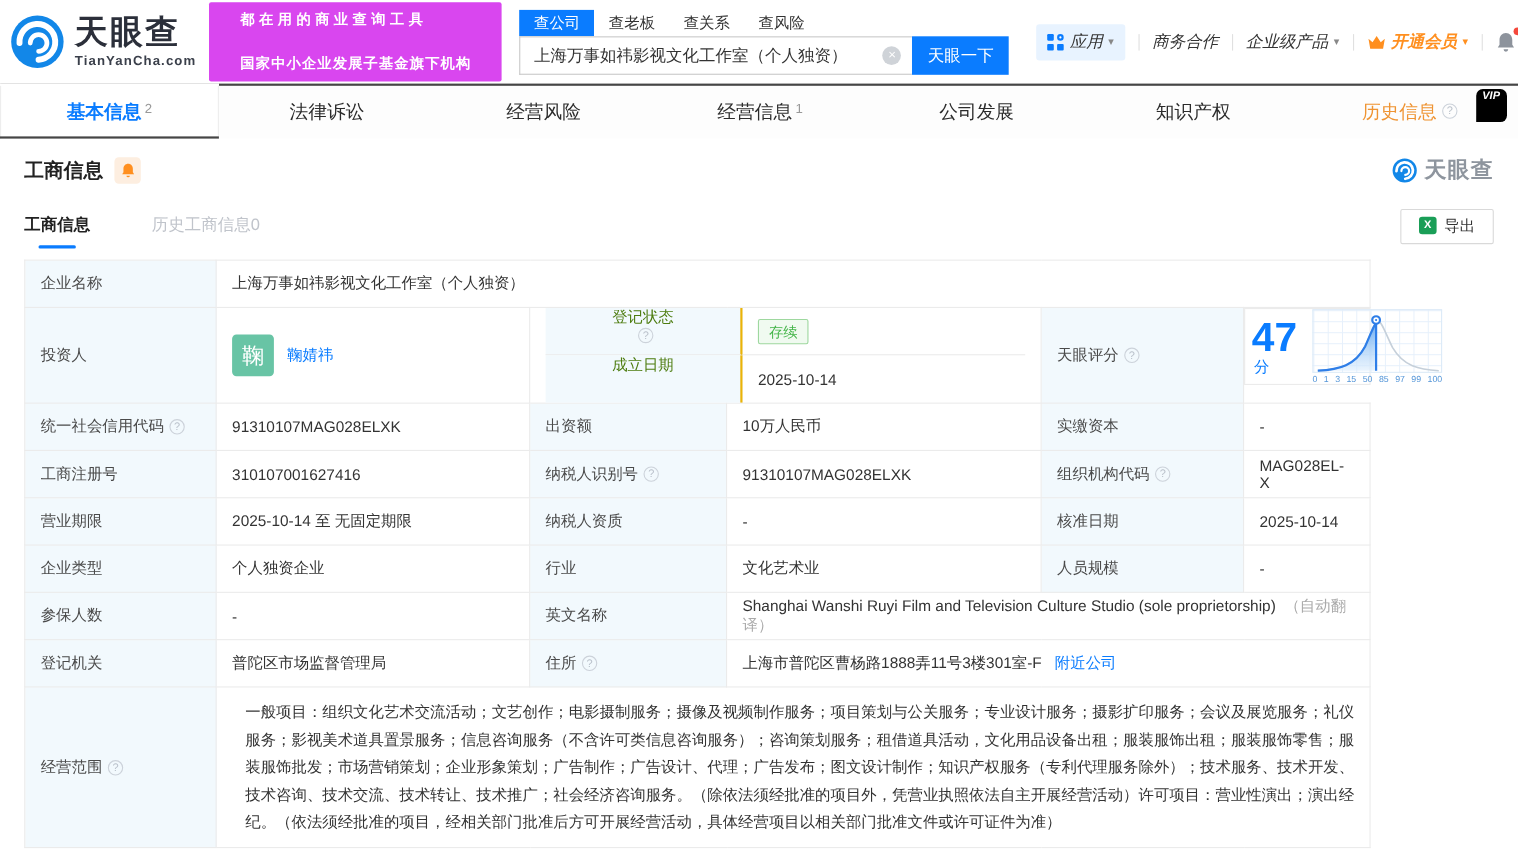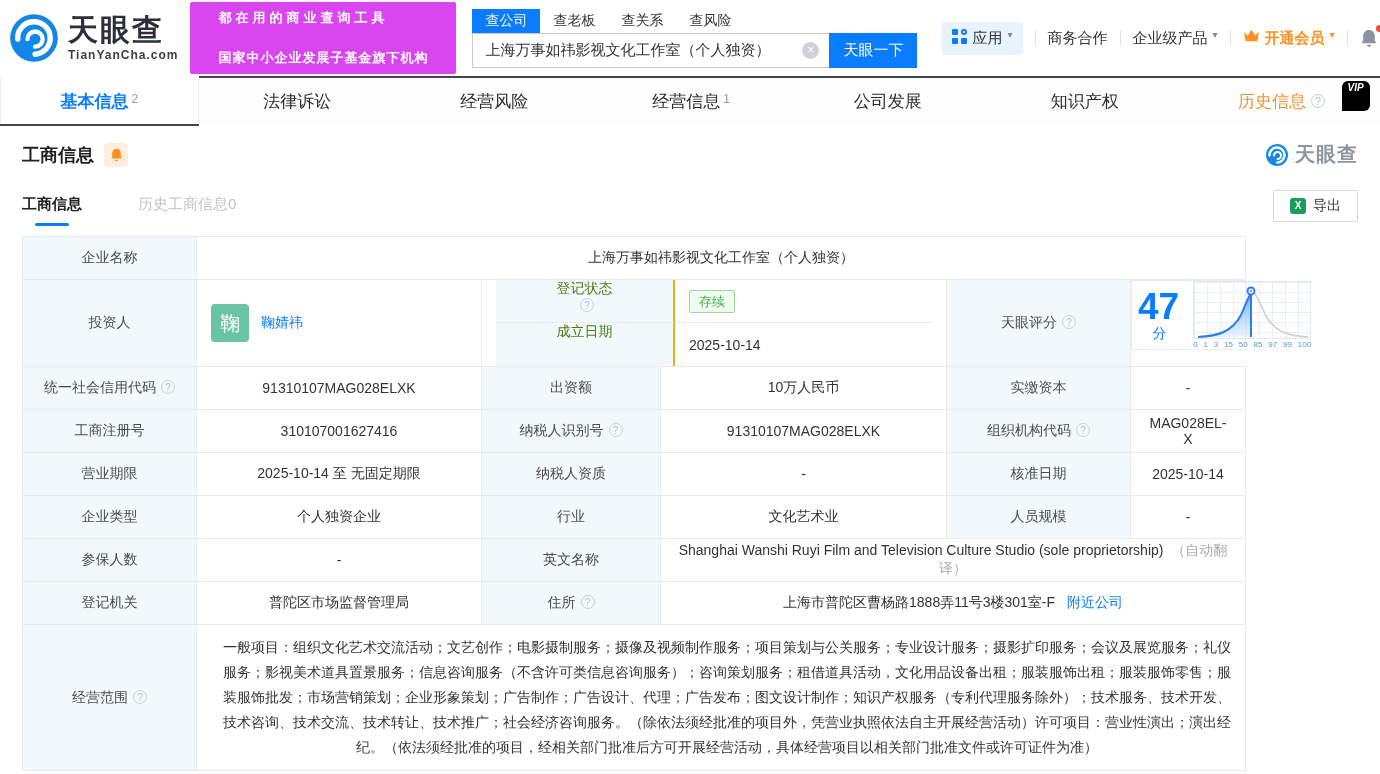--- a/index.html
+++ b/index.html
@@ -22,21 +22,21 @@
   .search-tab.active { background:#0a7cff; color:#fff; }
   .search-row { display:flex; margin-top:0px; }
   .search-input-box { position:relative; width:357px; }
   .search-input-box input { width:100%; height:35px; border:1px solid #c9c9c9; border-right:none; padding:0 34px 0 12px; font-size:15px; color:#333; outline:none; font-family:inherit; }
   .clear-icon { position:absolute; right:10px; top:9px; width:17px; height:17px; background:#cfd3d8; border-radius:50%; color:#fff; font-size:12px; line-height:17px; text-align:center; cursor:pointer; }
   .clear-icon::before { content:"×"; }
   .search-btn { width:88px; height:35px; background:#0a7cff; color:#fff; font-size:15px; border:none; cursor:pointer; font-family:inherit; }
 
   .top-nav { margin-left:auto; display:flex; align-items:center; gap:0; font-size:15px; color:#333; }
   .nav-sep { width:1px; height:15px; background:#e0e0e0; margin:0 12px; }
-  .nav-item { display:flex; gap:5px; cursor:pointer; white-space:nowrap; }
+  .nav-item { display:flex; align-items:center; gap:5px; cursor:pointer; white-space:nowrap;font-style:italic; }
   .apps-chip { background:#e8f3ff; padding:7px 10px; border-radius:3px; }
   .grid-icon { width:15px; height:15px; display:grid; grid-template-columns:6px 6px; grid-template-rows:6px 6px; gap:3px; }
   .grid-icon i { background:#0a7cff; border-radius:1px; }
   .grid-icon i:nth-child(2) { border-radius:50%; background:#fff; border:2px solid #0a7cff; }
   .caret { font-size:10px; color:#888; }
   .vip-nav { color:#ff8f1f; font-weight:bold; }
   .vip-nav .caret { color:#ff8f1f; }
   .bell-wrap { position:relative; width:22px; height:22px; }
   .bell-wrap svg { display:block; margin-top:2px; }
   .red-dot { position:absolute; top:-2px; right:-1px; width:7px; height:7px; border-radius:50%; background:#f5483b; }
@@ -60,26 +60,26 @@
   .sec-title { font-size:18px; font-weight:bold; color:#222; }
   .bell-chip { width:24px; height:24px; background:#fdeee0; border-radius:4px; margin-left:10px; display:flex; align-items:center; justify-content:center; cursor:pointer; }
   .watermark { margin-left:auto; display:flex; align-items:center; gap:6px; }
   .wm-text { font-size:20px; font-weight:bold; color:#8e959e; letter-spacing:1px; }
 
   .subtabs { display:flex; align-items:flex-end; margin-top:22px; }
   .subtab { font-size:15px; margin-right:30px; padding-bottom:12px; position:relative; cursor:pointer; }
   .subtab.active { color:#222; font-weight:bold; }
   .subtab.active::after { content:""; position:absolute; left:50%; transform:translateX(-50%); bottom:0; width:34px; height:3px; background:#0a7cff; border-radius:2px; }
   .subtab.dim { color:#c0c4cb;margin-left:26px; }
-  .export-btn { margin-left:auto; display:flex; align-items:center; gap:7px; border:1px solid #d9d9d9; border-radius:2px; padding:6px 16px; font-size:14px; color:#333; cursor:pointer; background:#fff; margin-bottom:4px; }
+  .export-btn { margin-left:auto; display:flex; gap:7px; border:1px solid #d9d9d9; border-radius:2px; padding:6px 16px; font-size:14px; color:#333; cursor:pointer; background:#fff; margin-bottom:4px; }
   .xls-icon { width:16px; height:16px; background:#1a9e57; border-radius:3px; color:#fff; font-size:10px; font-weight:bold; line-height:16px; text-align:center; }
   .xls-icon::before { content:"X"; }
 
   
-  table.info { width:1224px; border-collapse:collapse; margin-top:10px; table-layout:fixed;text-align:center; }
+  table.info { width:1224px; border-collapse:collapse; margin-top:10px; table-layout:fixed; }
   table.info td { border:1px solid #ebebeb; font-size:14px; vertical-align:middle; padding:0 14px; }
   td.lbl { background:#f2f9fd; color:#4a4a4a; }
   td.val { background:#fff; color:#333; }
   tr.h43 { height:43px; }
   tr.h86 { height:86px; }
   tr.hbig { height:136px; }
 
   .inv-cell { display:flex; align-items:center; gap:12px; }
   .avatar { width:38px; height:38px; background:#68c4a5; border-radius:4px; color:#fff; font-size:20px; display:flex; align-items:center; justify-content:center; flex:none; }
   a.blue, .blue-link { color:#0a7cff; text-decoration:none; cursor:pointer; }

